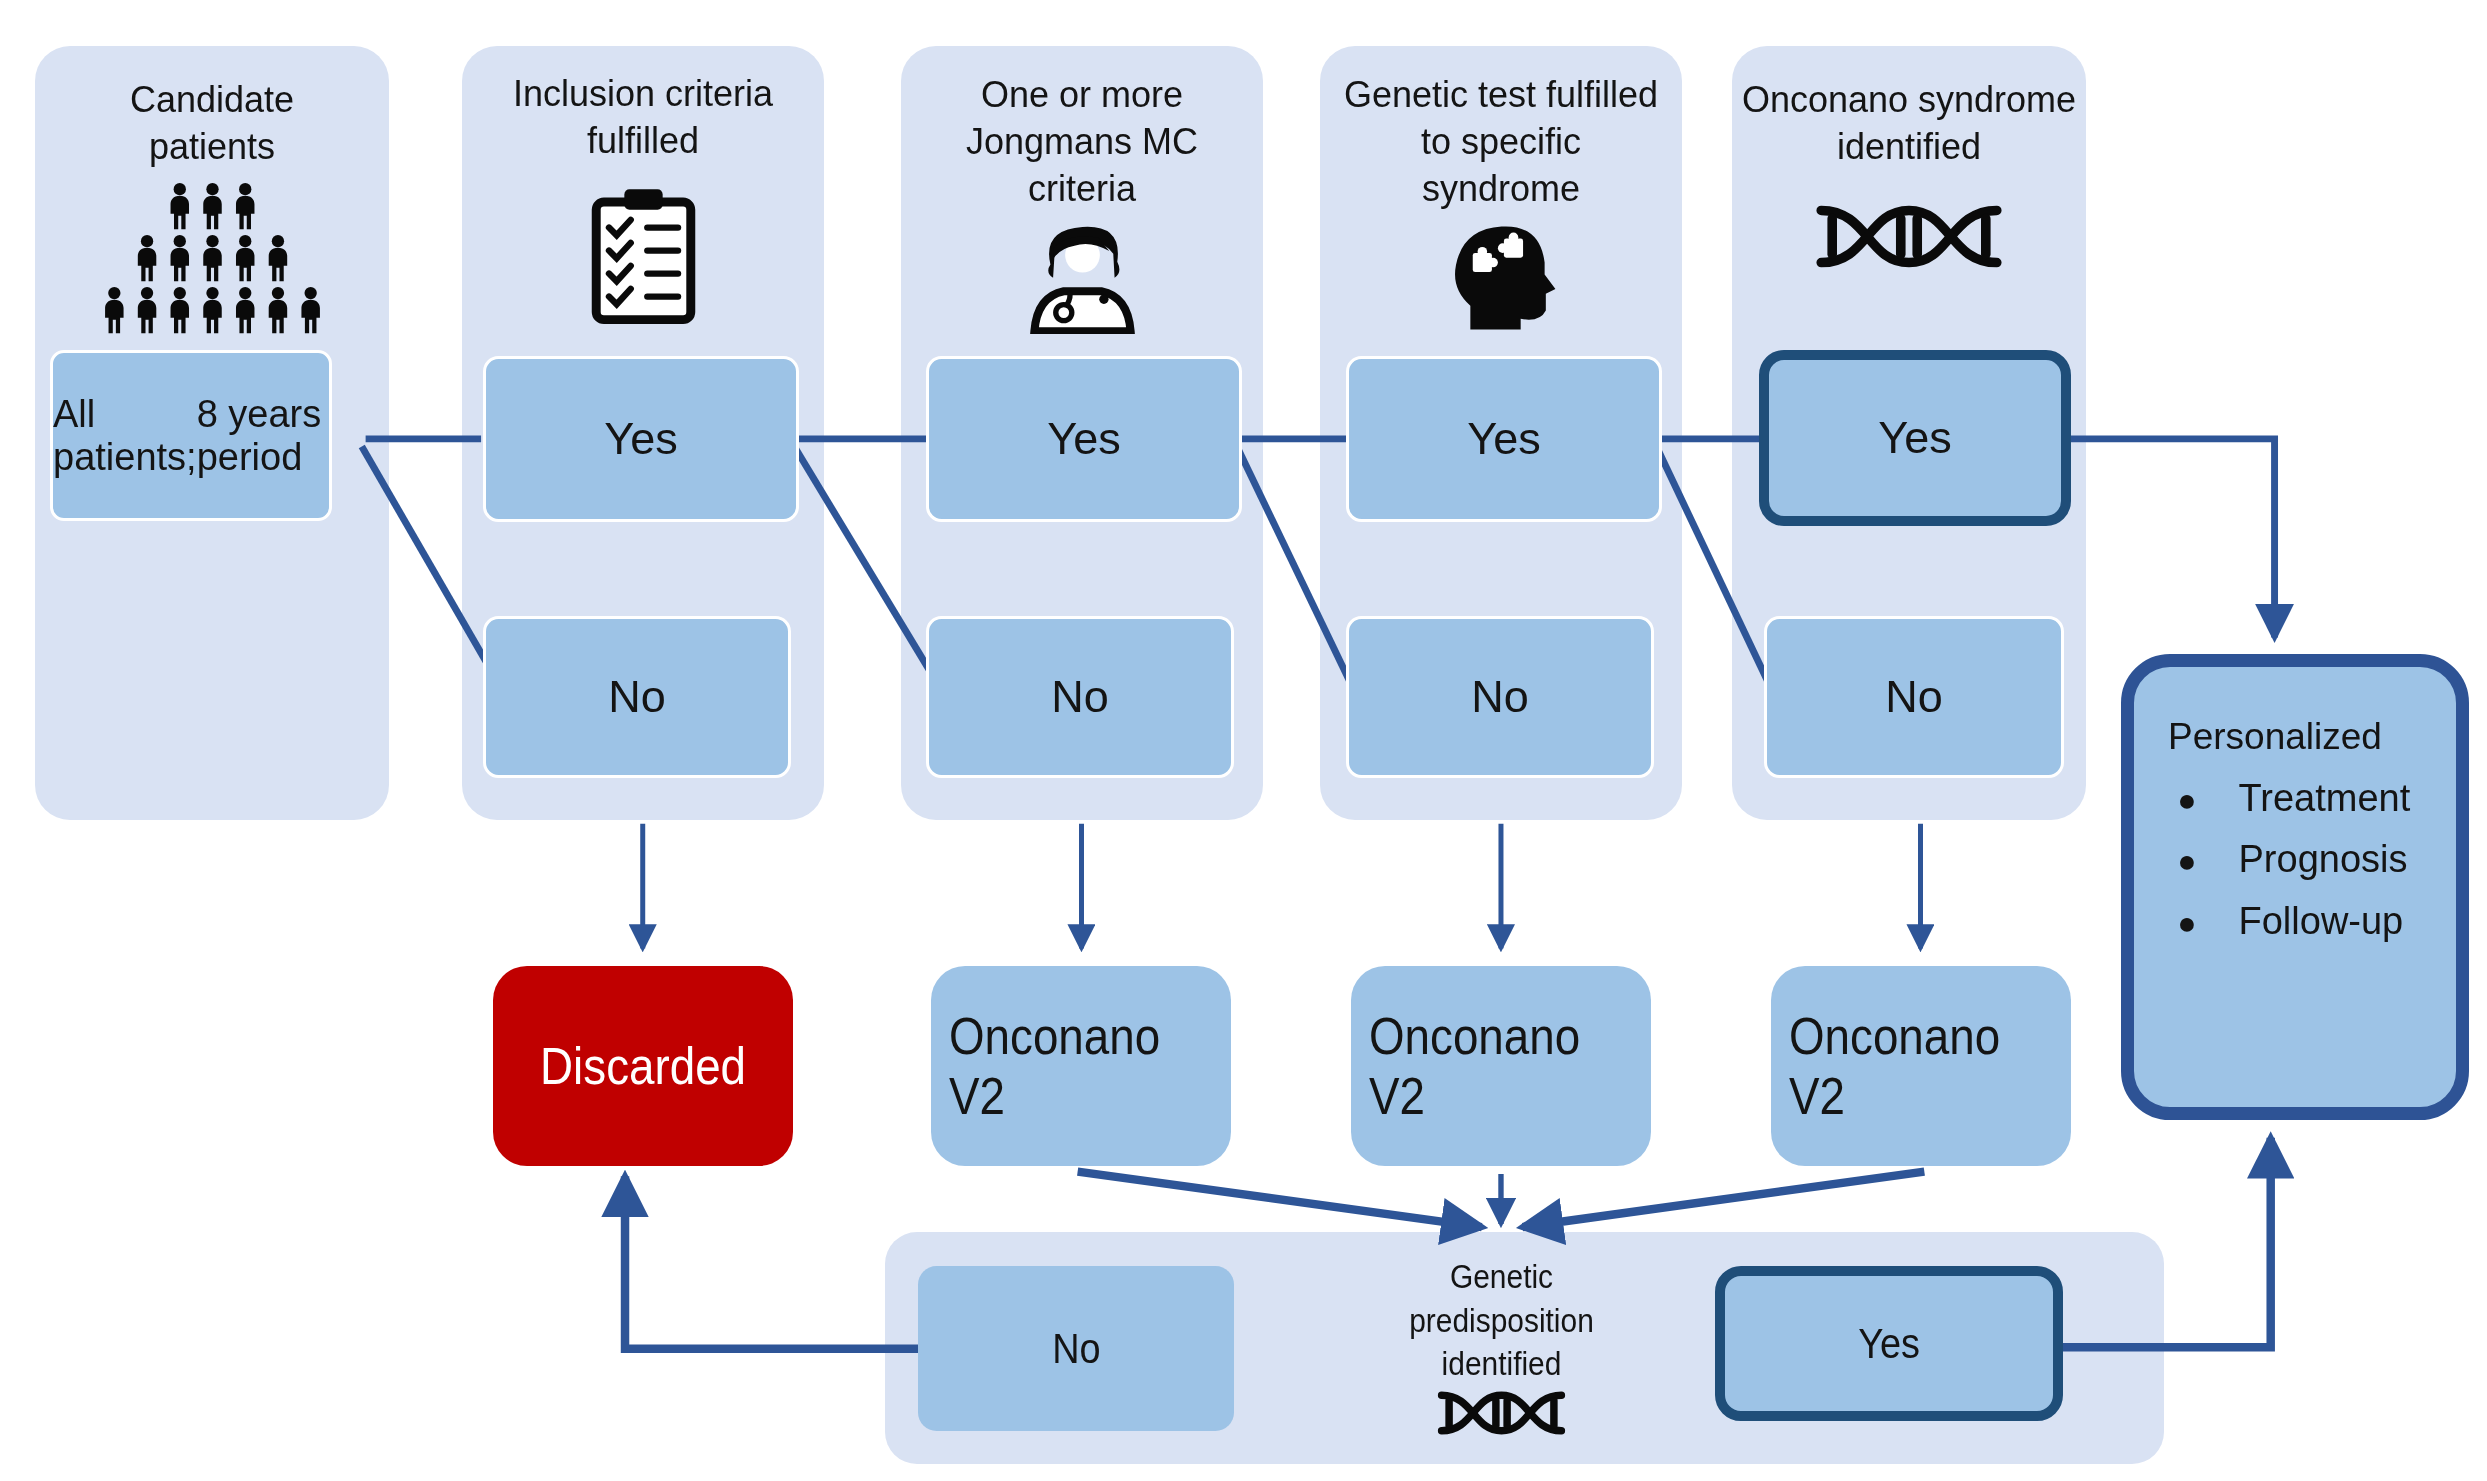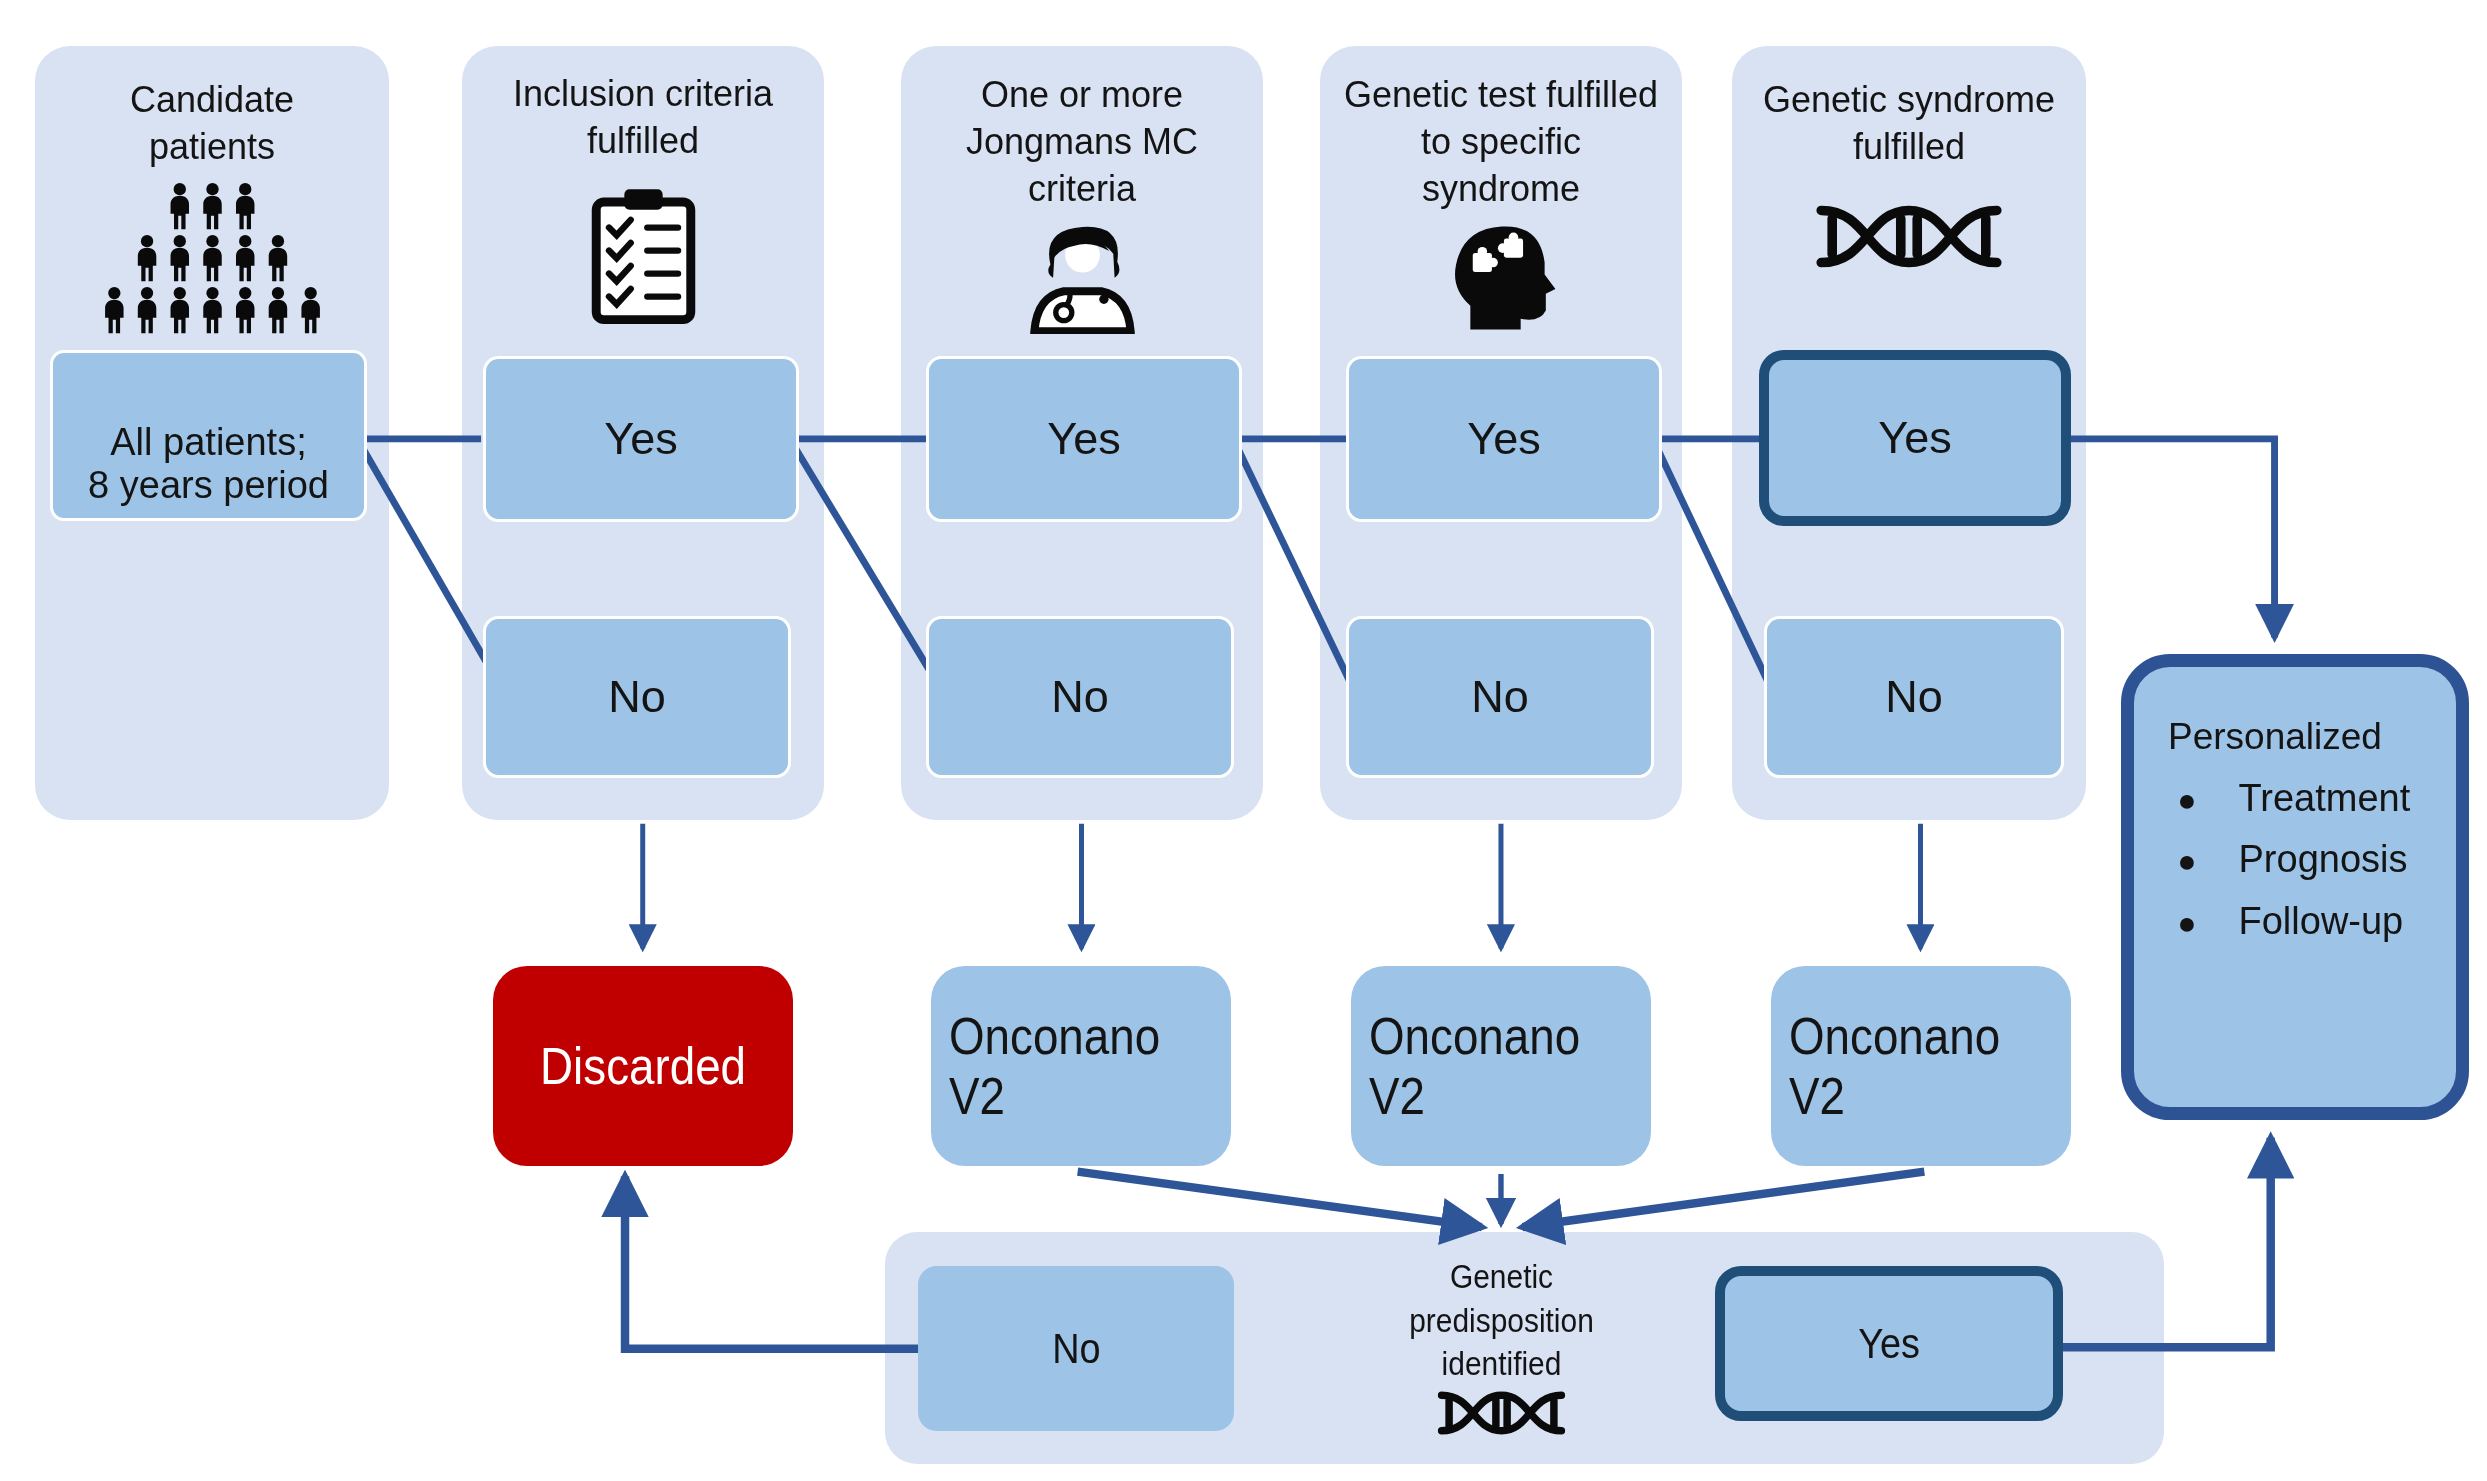--- a/index.html
+++ b/index.html
@@ -8,23 +8,23 @@
   #canvas{position:relative;width:2487px;height:1482px;background:#ffffff;overflow:hidden;}
 
   .col{position:absolute;top:46px;height:774px;background:#d9e2f3;border-radius:35px;}
   .col-title{padding-top:26px;font-size:36px;line-height:1.3;text-align:center;color:#141414;}
   .icon-wrap{display:flex;justify-content:center;align-items:center;margin-top:12.3px;}
 
   .opt{position:absolute;background:#9dc3e6;border:3.1px solid #ffffff;border-radius:15.4px;
        display:flex;align-items:center;justify-content:center;font-size:45px;color:#141414;}
   .opt.hl{border:10.8px solid #1f4e79;border-radius:25px;}
 
-  .entry-box{position:absolute;left:50px;top:350px;width:317px;height:171px;background:#9dc3e6;
-       border:3.1px solid #ffffff;border-radius:14px;display:flex;flex-direction:column;
-       justify-content:flex-end;align-items:center;font-size:38px;padding:10.8px 0;}
+  .entry-box{position:absolute;left:50px;top:350px;width:282px;height:171px;background:#9dc3e6;
+       border:3.1px solid #ffffff;border-radius:14px;display:flex;
+       justify-content:center;align-items:center;font-size:38px;padding:10.8px 0;}
 
   .mid{position:absolute;top:966px;height:200px;border-radius:34px;display:flex;
        align-items:center;justify-content:center;font-size:52px;}
   .mid.blue{background:#9dc3e6;color:#141414;}
   .mid.red{background:#c00000;color:#ffffff;}
 
   .bottom-panel{position:absolute;left:885px;top:1232px;width:1279px;height:232px;
        background:#d9e2f3;border-radius:32px;}
   .bp-no{position:absolute;left:918px;top:1266px;width:316px;height:165px;background:#9dc3e6;
        border-radius:18.5px;display:flex;align-items:center;justify-content:center;font-size:43px;}
@@ -129,21 +129,21 @@
             <circle cx="43" cy="38" r="4"></circle>
           <rect x="52" y="18" width="16" height="16" rx="2"></rect>
           <circle cx="60" cy="17" r="4"></circle>
             <circle cx="51" cy="26" r="4"></circle>
         </g>
       </svg>
     </div>
   </div>
 
   <div class="col" style="left:1732px;width:354px;">
-    <div class="col-title" style="width:339px;margin:0 auto;padding-top:31px;">Genetic syndrome fulfilled</div>
+    <div class="col-title" style="width:339px;margin:0 auto;padding-top:31px;">Onconano syndrome identified</div>
     <div class="icon-wrap" style="margin-top:31px;">
       <svg class="ic" width="192" height="69" viewBox="0 0 140 50">
         <g stroke="#0a0a0a" stroke-width="7" fill="none" stroke-linecap="round">
           <path d="M6 6 C40 6 40 44 70 44 C100 44 100 6 134 6"></path>
           <path d="M6 44 C40 44 40 6 70 6 C100 6 100 44 134 44"></path>
           <path d="M14 12 V38"></path>
             <path d="M64 12 V38"></path>
             <path d="M76 12 V38"></path>
             <path d="M126 12 V38"></path>
         </g>

